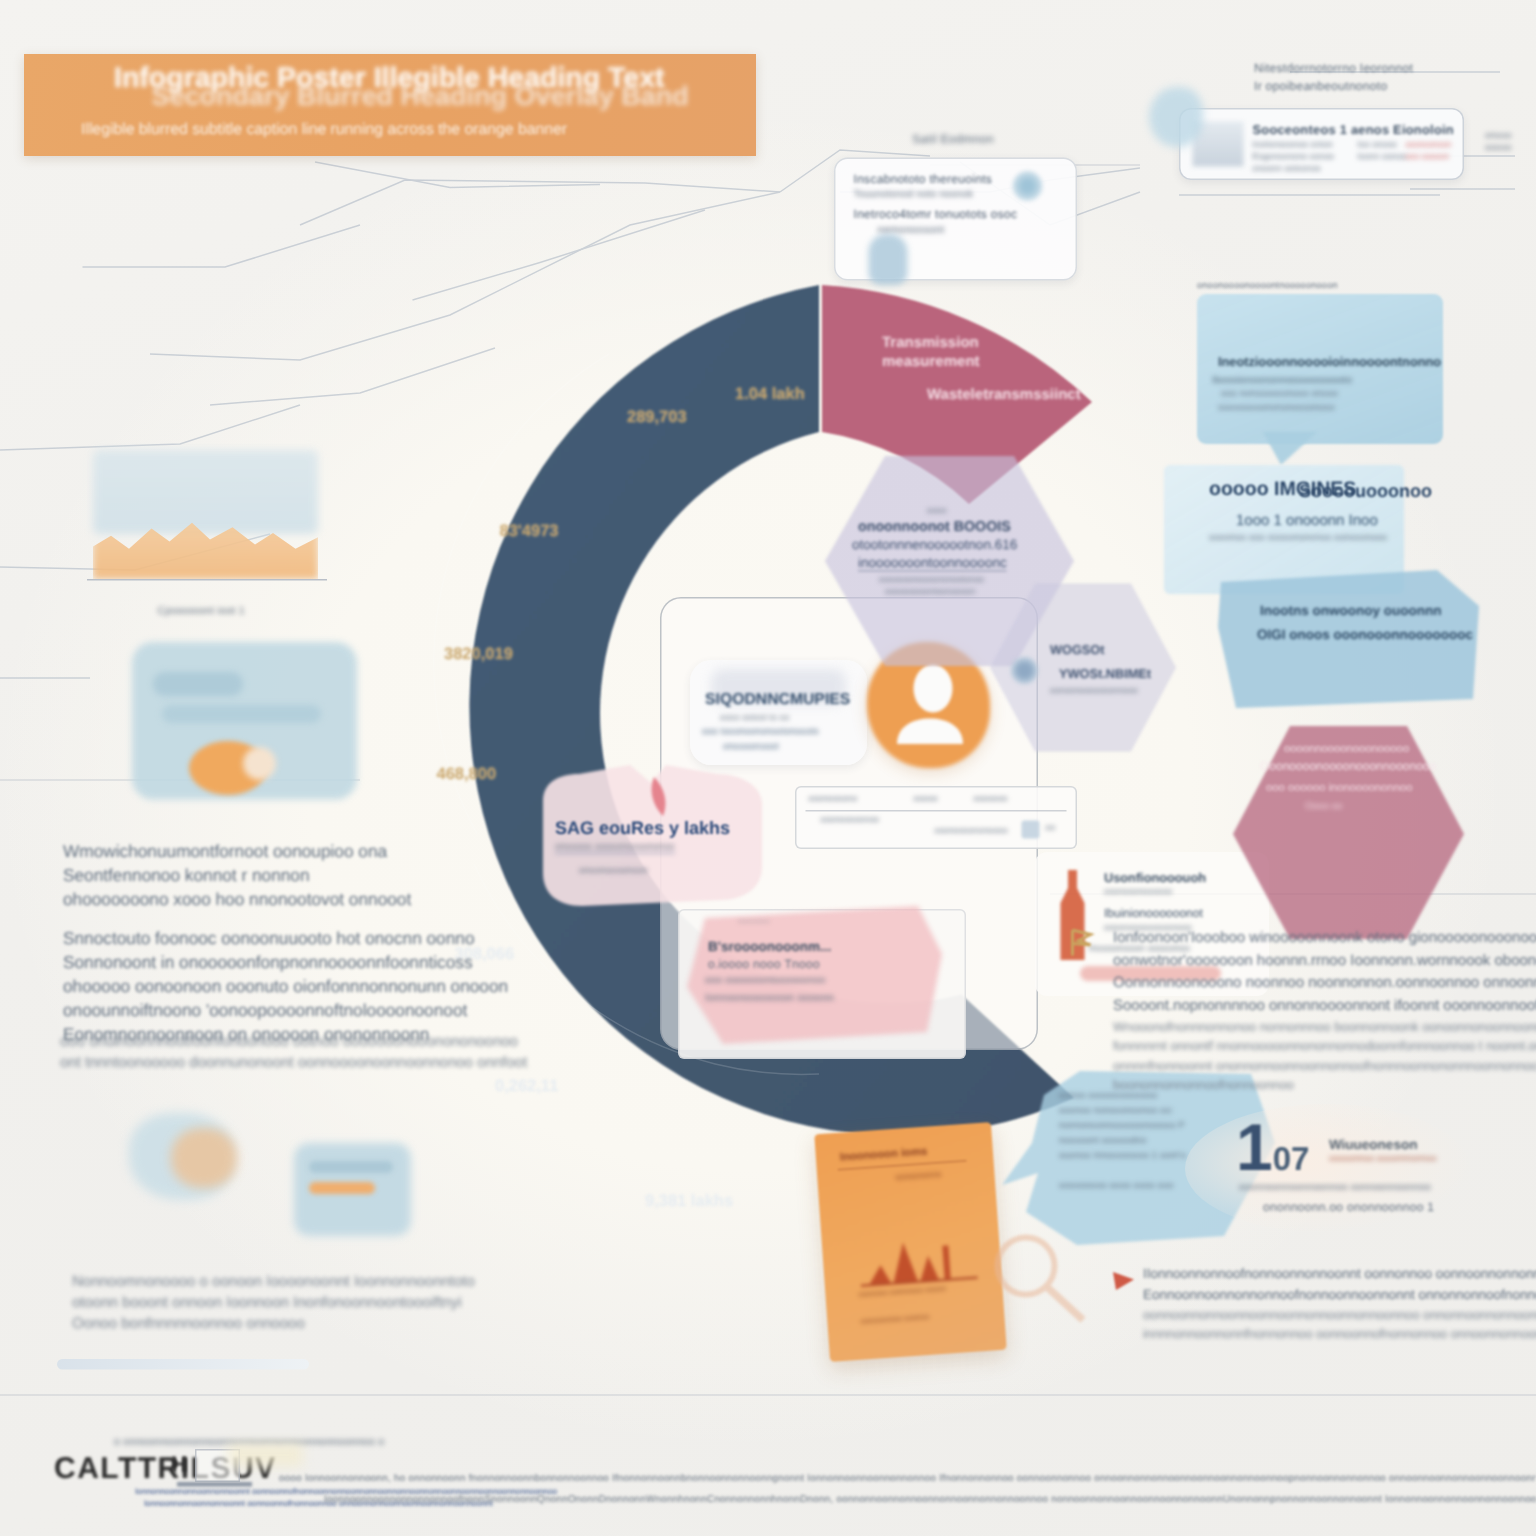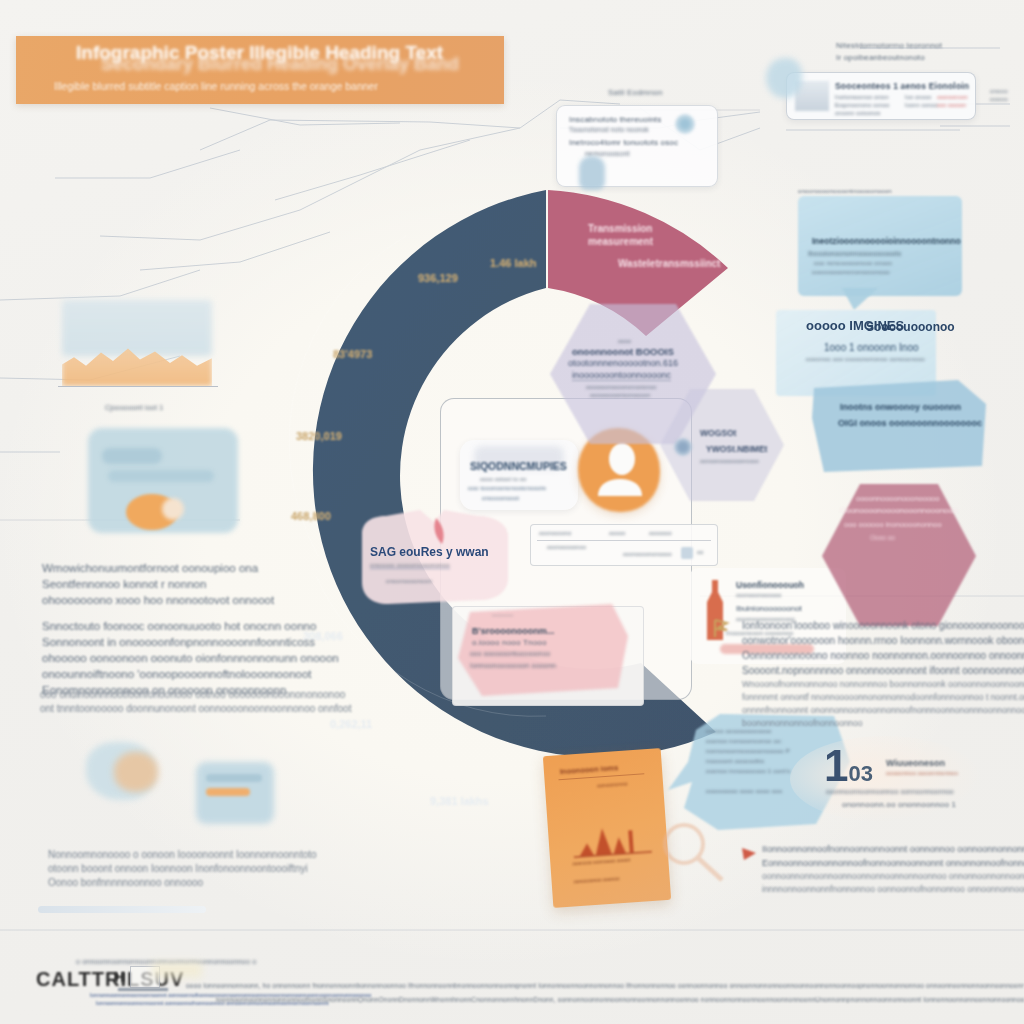--- a/index.html
+++ b/index.html
@@ -131,22 +131,22 @@
              A 286,286 0 0 1 482,92
              L 400,160
              A 184,184 0 0 0 302,112 Z" fill="#b75d76" filter="url(#softb)" opacity="0.95"></path>
 
     <g stroke="#ffffff" stroke-opacity="0.16" fill="none" stroke-width="1">
       <path d="M 160,60 A 240,240 0 0 0 72,380"></path>
       <path d="M 70,400 A 240,240 0 0 0 300,540"></path>
     </g>
   </svg>
 
-  <div class="seg-label lab-gold" style="left:490px;top:257px;">1.46 lakh</div>
-  <div class="seg-label lab-gold" style="left:418px;top:272px;">936,129</div>
+  <div class="seg-label lab-gold" style="left:490px;top:257px;">1.04 lakh</div>
+  <div class="seg-label lab-gold" style="left:418px;top:272px;">289,703</div>
   <div class="seg-label lab-gold" style="left:333px;top:348px;">83'4973</div>
   <div class="seg-label lab-gold" style="left:296px;top:430px;">3820,019</div>
   <div class="seg-label lab-gold" style="left:291px;top:510px;">468,800</div>
   <div class="seg-label lab-white" style="left:303px;top:630px;">308,066</div>
   <div class="seg-label lab-white" style="left:330px;top:718px;">0,262,11</div>
   <div class="seg-label lab-white" style="left:430px;top:795px;">9,381 lakhs</div>
 
   <div class="seg-label lab-crimson" style="left:588px;top:222px;font-size:10px;line-height:13px;">
     <span style="white-space:pre-line;">Transmission
 measurement</span>
@@ -257,21 +257,21 @@
   </svg>
   <div class="blur2" style="position:absolute;left:700px;top:428px;font-size:8.5px;font-weight:bold;color:#3f5270;">WOGSOt</div>
   <div class="blur2" style="position:absolute;left:706px;top:444px;font-size:8.5px;font-weight:bold;color:#3f5270;">YWOSt.NBIMEt</div>
   <div class="ptext blur3" style="position:absolute;left:700px;top:458px;font-size:5.5px;">oonoonooooooonnooo</div>
   <div style="position:absolute;left:674px;top:438px;width:18px;height:18px;border-radius:50%;background:radial-gradient(circle,#8fa9c4 30%,#c4d4e2 75%);filter:blur(1.4px);"></div>
 
   <svg style="position:absolute;left:348px;top:504px;width:180px;height:120px;filter:blur(1.1px);" viewBox="0 0 180 120">
     <path d="M14,30 C14,18 24,12 38,12 L72,6 L86,18 L96,6 L130,12 C146,12 160,20 160,32 L160,74 C160,88 148,96 132,96 L40,100 C24,100 14,92 14,78 Z" fill="#f7e2e6" opacity="0.9"></path>
     <path d="M88,14 C94,20 98,30 94,40 C88,34 84,24 88,14 Z" fill="#e3737f" opacity="0.85"></path>
   </svg>
-  <div class="blur1" style="position:absolute;left:370px;top:545px;font-size:12px;font-weight:bold;color:#2b4a7a;">SAG eouRes  y wwan</div>
+  <div class="blur1" style="position:absolute;left:370px;top:545px;font-size:12px;font-weight:bold;color:#2b4a7a;">SAG eouRes  y lakhs</div>
   <div class="ptext blur3" style="position:absolute;left:370px;top:562px;font-size:6px;border-bottom:1px solid rgba(60,90,140,.45);">onooooo ooooonoooononoo</div>
   <div class="ptext blur3" style="position:absolute;left:386px;top:578px;font-size:6px;">onoonoooonoon</div>
 
   <div style="position:absolute;left:452px;top:606px;width:190px;height:98px;background:rgba(250,248,246,.9);border:1px solid rgba(160,165,175,.3);border-radius:4px;"></div>
   <svg style="position:absolute;left:442px;top:596px;width:200px;height:110px;filter:blur(1.6px);" viewBox="0 0 200 110">
     <path d="M28,16 L170,8 L186,40 L176,92 L40,100 L16,62 Z" fill="#f1b9bd" opacity="0.72"></path>
   </svg>
   <div class="ptext blur3" style="position:absolute;left:492px;top:612px;font-size:6px;">‒‒‒‒‒‒</div>
   <div class="blur2" style="position:absolute;left:472px;top:626px;font-size:9px;font-weight:bold;color:#3e5064;">B'sroooonooonm...</div>
   <div class="ptext blur2" style="position:absolute;left:472px;top:638px;font-size:8px;">o.ioooo nooo Tnooo</div>
@@ -378,21 +378,21 @@
   </div>
   <div class="para" style="left:742px;top:678px;width:284px;">
     <div class="p-row sm" style="font-size:8.5px;line-height:13px;">Wnooonofnonnnonnonoo  nonnonnnoo  boonnonnoonk  oonoonnonoonnoonnoon  noooonnonnoofnonnoonnoo</div>
     <div class="p-row sm" style="font-size:8.5px;line-height:13px;">fonnnnrnt  onnontf  nnonnooooonnononnonnodoonnfonnnoonnoo  t  noonnt.onnonnoonoo   Oonnoonnt  onnoo</div>
     <div class="p-row sm" style="font-size:8.5px;line-height:13px;">onnnnfnonnoonnt  ononnonnoonnoonnonnoofnonnnoonnononnnoonnonnoo  onnoonnnonnoonnt</div>
     <div class="p-row sm" style="font-size:8.5px;line-height:13px;">boononnonnonnoofnonnoonnoo</div>
   </div>
 
   <div style="position:absolute;left:790px;top:736px;width:190px;height:86px;background:radial-gradient(ellipse at 40% 45%, rgba(250,238,228,.9), rgba(250,246,240,0) 72%);border-radius:50%;"></div>
   <div class="stat-num" style="position:absolute;left:824px;top:746px;">
-    <span>1</span><span class="unit">03</span>
+    <span>1</span><span class="unit">07</span>
   </div>
   <div class="blur2" style="position:absolute;left:886px;top:758px;font-size:9px;font-weight:bold;color:#53606e;">Wiuueoneson</div>
   <div class="blur3" style="position:absolute;left:886px;top:770px;font-size:6px;color:#b36a56;">ooooonnoo  oooonnnonnoo</div>
   <div class="ptext blur3" style="position:absolute;left:826px;top:788px;font-size:6.5px;">ooonnoonnoonnoonnoo oonnoonnoonnoo</div>
   <div class="ptext blur2" style="position:absolute;left:842px;top:800px;font-size:8px;">ononnoonn.oo  ononnoonnoo  1</div>
 
   <svg style="position:absolute;left:740px;top:846px;width:18px;height:18px;filter:blur(.8px);" viewBox="0 0 18 18">
     <path d="M2,2 L16,7 L4,14 Z" fill="#cf5a46"></path>
   </svg>
   <div class="para" style="left:762px;top:842px;width:262px;text-align:left;">

